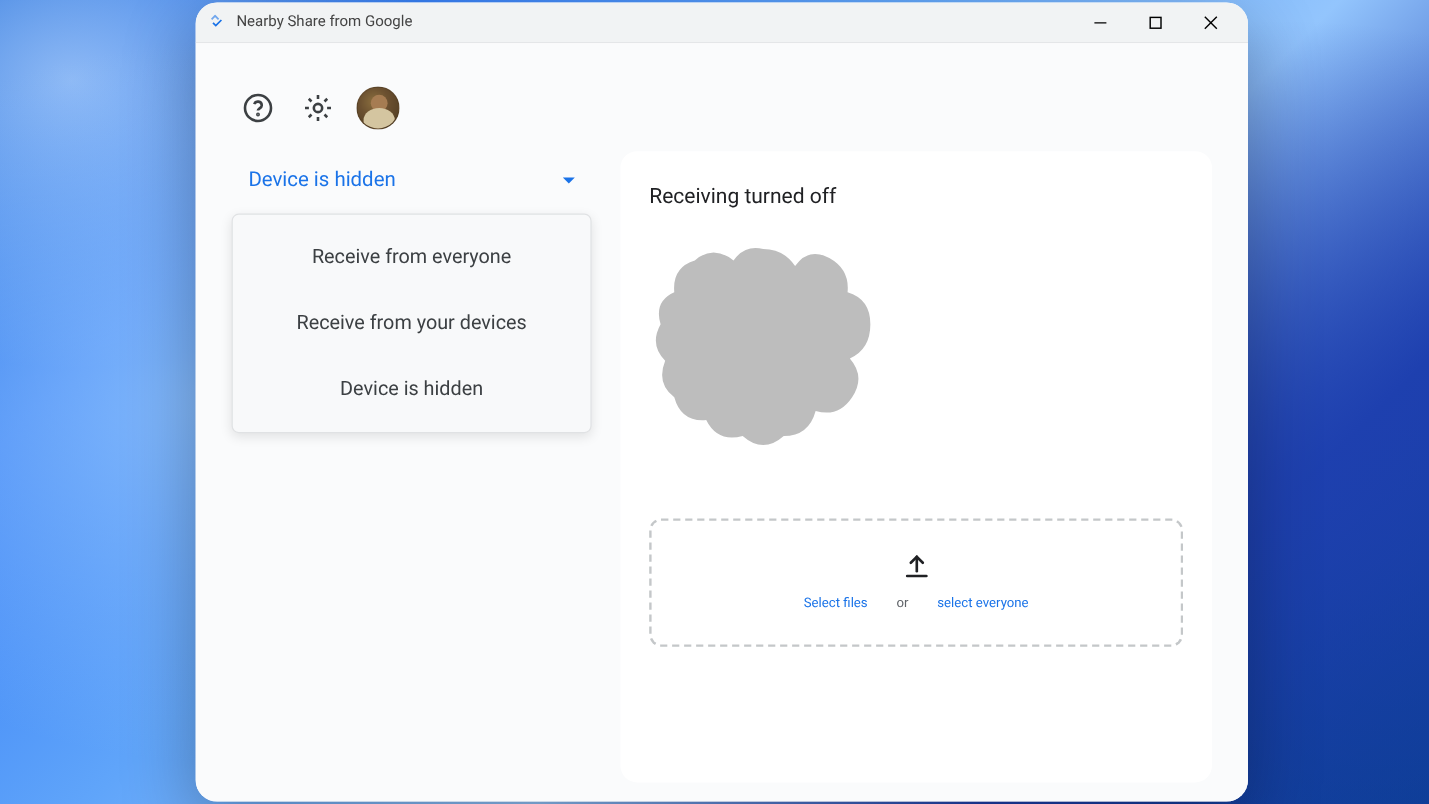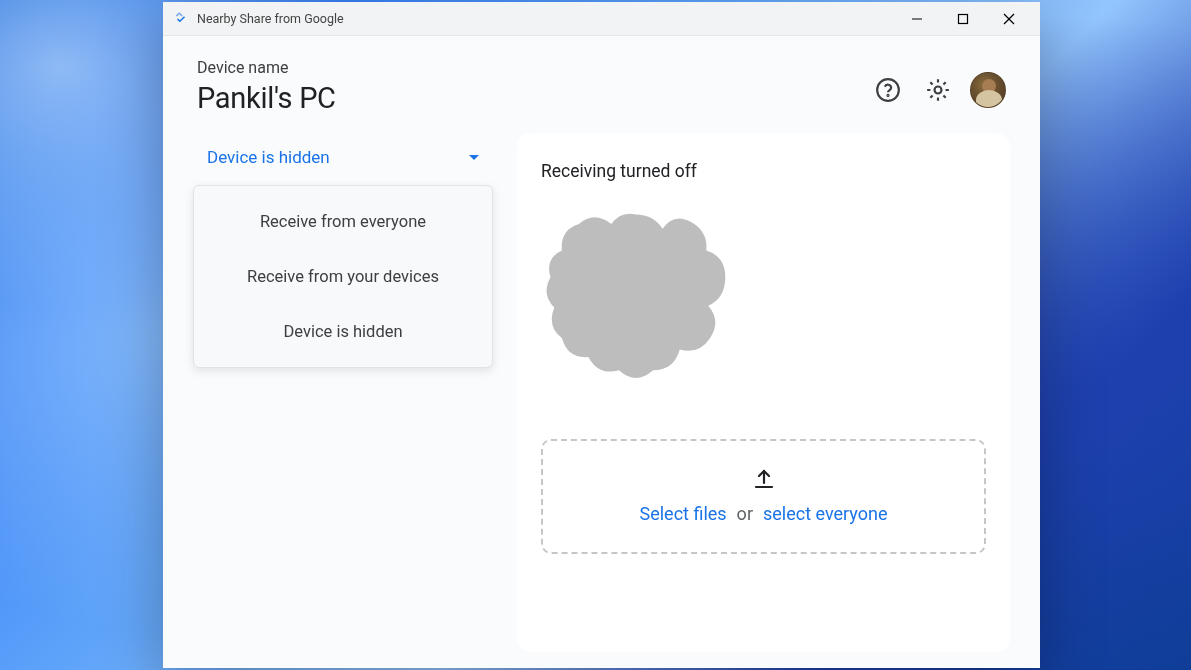--- a/index.html
+++ b/index.html
@@ -20,21 +20,21 @@
         radial-gradient(ellipse 600px 500px at 100% 90%, rgba(10,61,145,0.95) 0%, transparent 50%),
         radial-gradient(ellipse 500px 400px at 5% 10%, rgba(191,219,254,0.7) 0%, transparent 60%);
     }
     .window {
       position: absolute;
       left: 163px;
       top: 2px;
       width: 877px;
       height: 666px;
       background: #fff;
-      border-radius: 0;
+      border-radius: 18px;
       box-shadow: 0 20px 60px rgba(0,0,0,0.3);
       display: flex;
       flex-direction: column;
       overflow: hidden;
     }
     .titlebar {
       height: 34px;
       background: #f1f3f4;
       border-bottom: 1px solid #e4e6e8;
       display: flex;
@@ -188,24 +188,24 @@
       flex-direction: column;
       align-items: center;
     }
     .upload-icon { margin-bottom: 8px; color: #202124; }
     .drop-text {
       font-size: 16.5px;
       color: #202124;
       margin-bottom: 22px;
     }
     .drop-actions {
-      font-size: 18px;
+      font-size: 11px;
       color: #5f6368;
       display: flex;
-      gap: 10px;
+      gap: 24px;
       align-items: baseline;
     }
     .link {
       color: #1a73e8;
       cursor: pointer;
     }
   </style>
 </head>
 <body>
 
@@ -237,24 +237,20 @@
             <line x1="1" y1="1" x2="11" y2="11" stroke="#000" stroke-width="1.2"></line>
             <line x1="11" y1="1" x2="1" y2="11" stroke="#000" stroke-width="1.2"></line>
           </svg>
       </div>
     </div>
   </div>
 
   <div class="app-body">
 
     <div class="header-row">
-      <div class="device-block">
-        <div class="device-label">Device name</div>
-        <div class="device-name">Pankil's PC</div>
-      </div>
       <div class="header-actions">
         <div class="icon-btn">
           <svg width="26" height="26" viewBox="0 0 24 24" fill="none" stroke="currentColor" stroke-width="2">
             <circle cx="12" cy="12" r="10"></circle>
             <path d="M9.1 9a3 3 0 0 1 5.8 1c0 2-3 2.5-3 4"></path>
             <circle cx="12" cy="17" r="0.5" fill="currentColor"></circle>
           </svg>
         </div>
         <div class="icon-btn">
           <svg width="26" height="26" viewBox="0 0 24 24" fill="none" stroke="currentColor" stroke-width="2">

